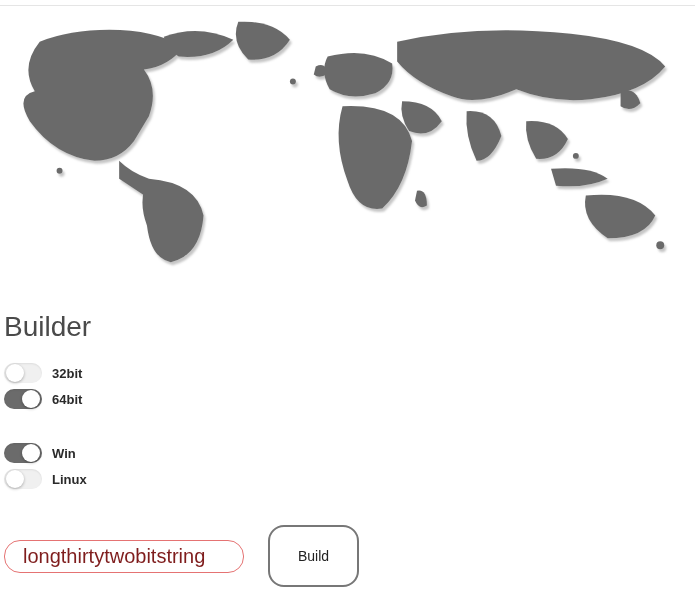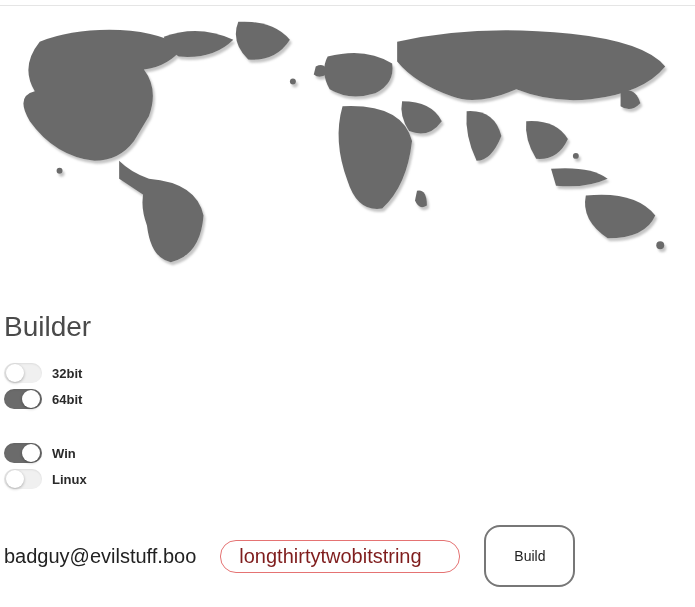--- a/index.html
+++ b/index.html
@@ -178,16 +178,15 @@
   <span class="toggle-label">Win</span>
 </div>
 <div class="toggle-row">
   <div class="toggle">
       <div class="knob"></div>
     </div>
   <span class="toggle-label">Linux</span>
 </div>
 
 <div class="bottom-row">
-  <span class="email-text">badguy@evilstuff.boo</span>
   <input class="string-input" type="text" value="longthirtytwobitstring" style="">
   <button class="build-button">Build</button>
 </div>
 
 </body></html>

